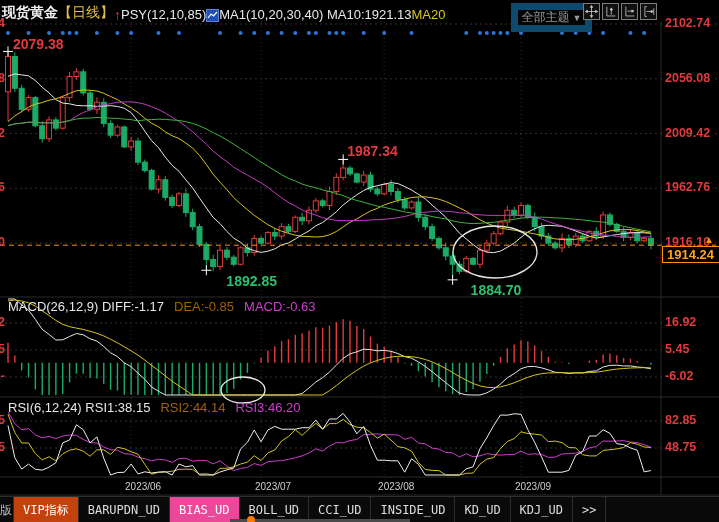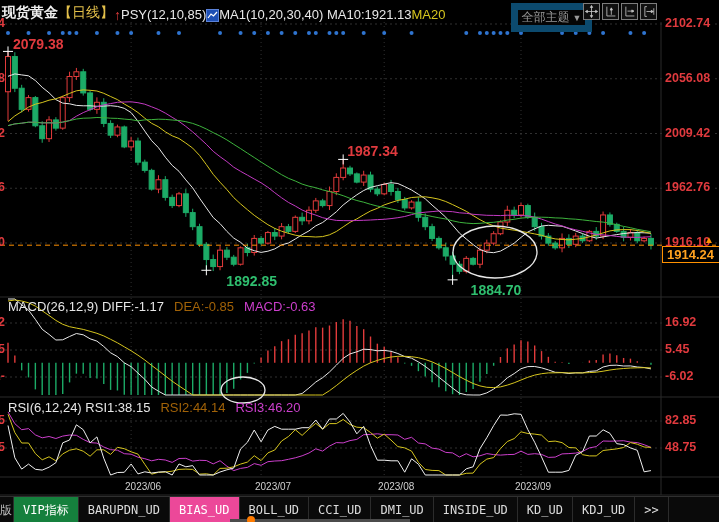--- a/index.html
+++ b/index.html
@@ -31,21 +31,21 @@
   
   .ptag{position:absolute;left:662px;width:54px;height:15px;border:1px solid #ff9100;background:#000;
         color:#ffa21f;font-size:13px;font-weight:bold;line-height:15px;padding-left:4px;z-index:7;}
   .pmark{position:absolute;left:704px;color:#ff9100;font-size:10px;z-index:7;}
   
   .tabbar{position:absolute;left:0;top:496px;width:719px;height:26px;background:#0a0a0a;
           border-top:1px solid #2f2f2f;display:flex;align-items:stretch;z-index:8;
           font-family:"DejaVu Sans Mono",monospace;font-size:12px;color:#dcdcdc;}
   .tab{display:flex;align-items:center;padding:0 9px;border-right:1px solid #2c2c2c;cursor:default;
        white-space:nowrap;}
-  .tab.act-gray{background:#15803d;color:#fff;}
+  .tab.act-gray{background:#c2410c;color:#fff;}
   .tab.act-blue{background:#ec4899;color:#fff;}
   .tab.partial{width:13px;padding:0;overflow:hidden;border-right:1px solid #2c2c2c;color:#bbb;}
   .scrollthumb{position:absolute;left:230px;top:519px;width:180px;height:3px;background:#4b4b4b;z-index:9;}
   .scrollmark{position:absolute;left:247px;top:516px;width:8px;height:8px;border-radius:50%;
               background:#ff7b00;z-index:10;}
 </style>
 </head>
 <body>
 
 <div class="app">
@@ -531,21 +531,20 @@
   <div class="ptag" id="ptag" style="top: 246px;">1914.24</div>
   <span class="pmark" id="pmark" style="top: 234px;">▲</span>
 
   <div class="tabbar" id="tabbar">
       <div class="tab partial">版</div>
       <div class="tab act-gray">VIP指标</div>
       <div class="tab">BARUPDN_UD</div>
       <div class="tab act-blue">BIAS_UD</div>
       <div class="tab">BOLL_UD</div>
       <div class="tab">CCI_UD</div>
-      <div class="tab">DMI_UD</div>
       <div class="tab">INSIDE_UD</div>
       <div class="tab">KD_UD</div>
       <div class="tab">KDJ_UD</div>
       <div class="tab">&gt;&gt;</div>
     </div>
   <div class="scrollthumb"></div>
   <div class="scrollmark"></div>
 </div>
 
 </body></html>

